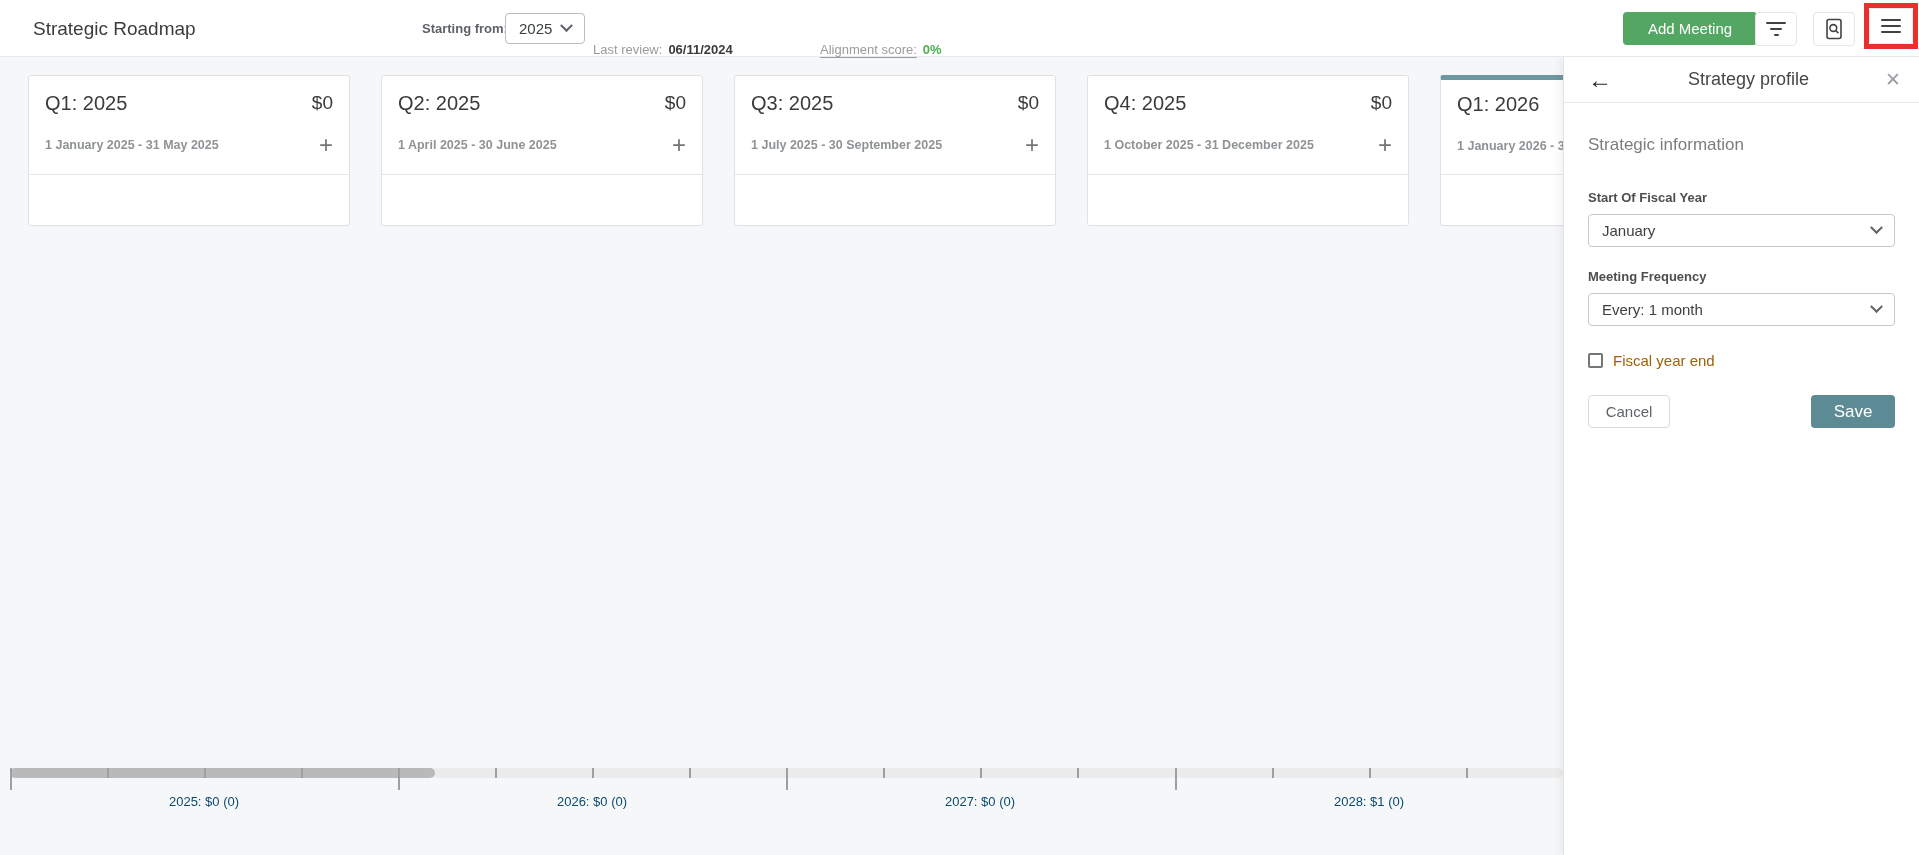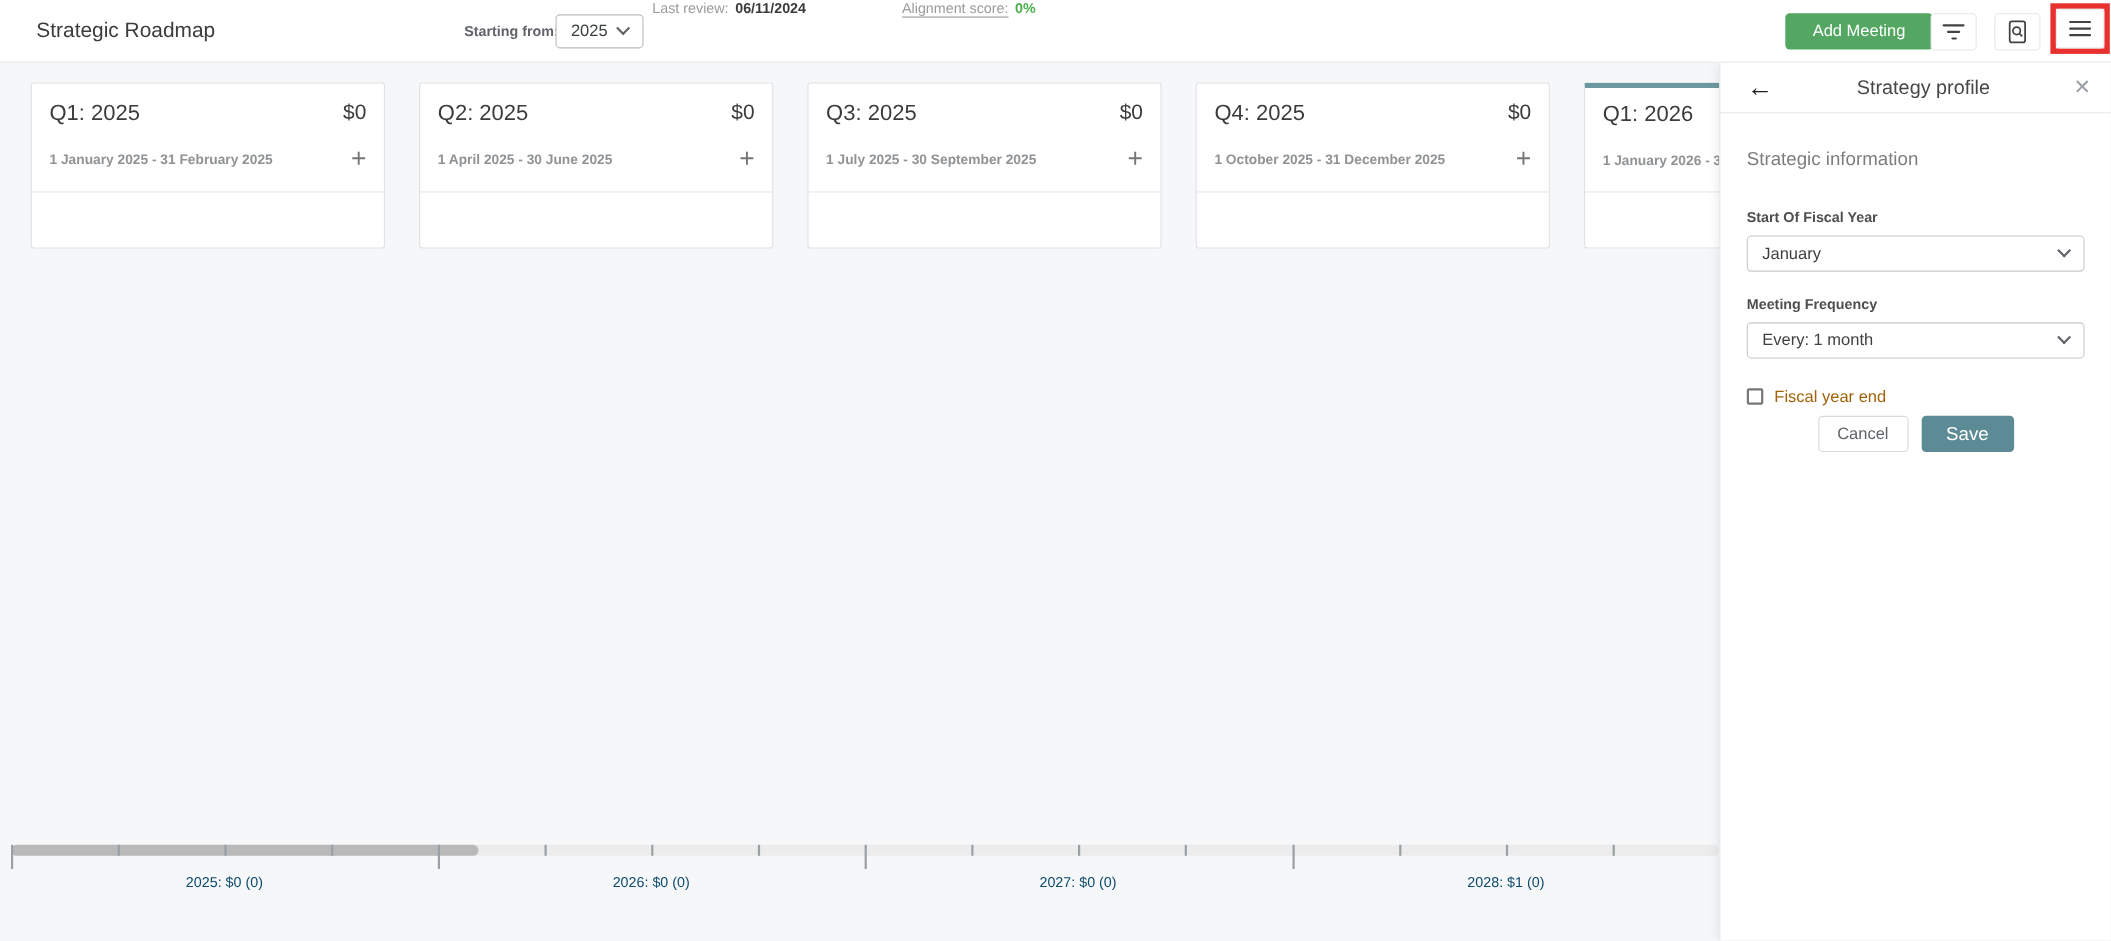--- a/index.html
+++ b/index.html
@@ -16,24 +16,24 @@
   .red-box-menu { left:1864px; top:3px; width:54px; height:46px; }
   .select { background:#fff; border:1px solid #b9bcc0; border-radius:4px; display:flex;
             align-items:center; justify-content:space-between; padding:0 13px; cursor:pointer; }
   .company-select { width:100%; height:100%; font-size:15px; color:#3c4043; }
   .chev { width:9px; height:9px; border-right:2px solid #5f6368; border-bottom:2px solid #5f6368;
           transform:rotate(45deg) translate(-2px,-2px); flex:none; }
   .starting-label { position:absolute; left:422px; top:0; height:57px; display:flex; align-items:center;
                     font-size:13px; font-weight:700; color:#5f6368; }
   .year-select { position:absolute; left:505px; top:13px; width:80px; height:31px;
                  font-size:15px; font-weight:500; color:#3c4043; }
-  .review { position:absolute; left:593px; top:0; height:57px; display:flex; align-items:flex-start;
+  .review { position:absolute; left:593px; top:0; height:57px; display:flex; align-items:flex-end;
             font-size:13px; color:#9b9b9b; }
   .review b { color:#3a3a3a; margin-left:6px; font-weight:700; }
-  .align { position:absolute; left:820px; top:0; height:57px; display:flex; align-items:flex-start; font-size:13px; }
+  .align { position:absolute; left:820px; top:0; height:57px; display:flex; align-items:flex-end; font-size:13px; }
   .align .lbl { color:#9b9b9b; text-decoration:underline; text-underline-offset:3px; cursor:pointer; }
   .align b { color:#4caf50; margin-left:6px; font-weight:700; }
   .btn-add { position:absolute; left:1623px; top:12px; width:134px; height:33px; background:#53a762;
              border:none; border-radius:4px; color:#fff; font-size:15px; font-weight:500;
              font-family:"Liberation Sans",sans-serif; cursor:pointer; }
   .icon-btn { position:absolute; top:12px; width:42px; height:34px; background:#fff;
               border:1px solid #e4e6e8; border-radius:4px; display:flex; flex-direction:column;
               align-items:center; justify-content:center; gap:4px; cursor:pointer; }
   .icon-btn.filter { left:1755px; }
   .icon-btn.doc { left:1813px; }
@@ -68,21 +68,21 @@
   .panel-content { padding:0 24px; }
   .section-title { margin-top:32px; font-size:17px; color:#7d7d7d; }
   .field-label { margin-top:35px; font-size:13px; font-weight:700; color:#4e4e4e; }
   .panel-select { margin-top:9px; width:100%; height:33px; border-color:#c6c9cc;
                   font-size:15px; color:#3f3f3f; }
   .field-label.second { margin-top:22px; }
   .check-row { margin-top:26px; display:flex; align-items:center; }
   .checkbox { width:15px; height:15px; border:2px solid #767676; border-radius:2px; background:#fff;
               cursor:pointer; flex:none; }
   .check-label { margin-left:10px; font-size:15px; color:#a16207; }
-  .btn-row { margin-top:9px; display:flex; justify-content:center; gap:12px; }
+  .btn-row { margin-top:26px; display:flex; justify-content:space-between; gap:12px; }
   .btn-cancel { width:82px; height:33px; background:#fff; border:1px solid #d8dadc; border-radius:4px;
                 color:#5f6368; font-size:15px; font-family:"Liberation Sans",sans-serif; cursor:pointer; }
   .btn-save { width:84px; height:33px; background:#5d8b95; border:none; border-radius:4px;
               color:#fff; font-size:17px; font-family:"Liberation Sans",sans-serif; cursor:pointer; }
 
   
   .timeline { position:absolute; left:10px; top:768px; width:1553px; height:45px; z-index:2; }
   .track { position:absolute; left:0; top:0; width:1553px; height:10px; background:#ececec;
            border-radius:5px; cursor:pointer; }
   .thumb { position:absolute; left:0; top:0; width:425px; height:10px; background:#b9b9b9;
@@ -144,21 +144,21 @@
     </div>
   </header>
 
   <div class="card" style="left:28px">
     <div class="card-head">
       <div class="crow1">
         <span class="qtitle">Q1: 2025</span>
         <span class="qamount">$0</span>
       </div>
       <div class="crow2">
-        <span class="qrange">1 January 2025 - 31 February 2025</span>
+        <span class="qrange">1 January 2025 - 31 May 2025</span>
         <span class="plus">+</span>
       </div>
     </div>
     <div class="card-body"></div>
   </div>
 
   <div class="card" style="left:381px">
     <div class="card-head">
       <div class="crow1">
         <span class="qtitle">Q2: 2025</span>

